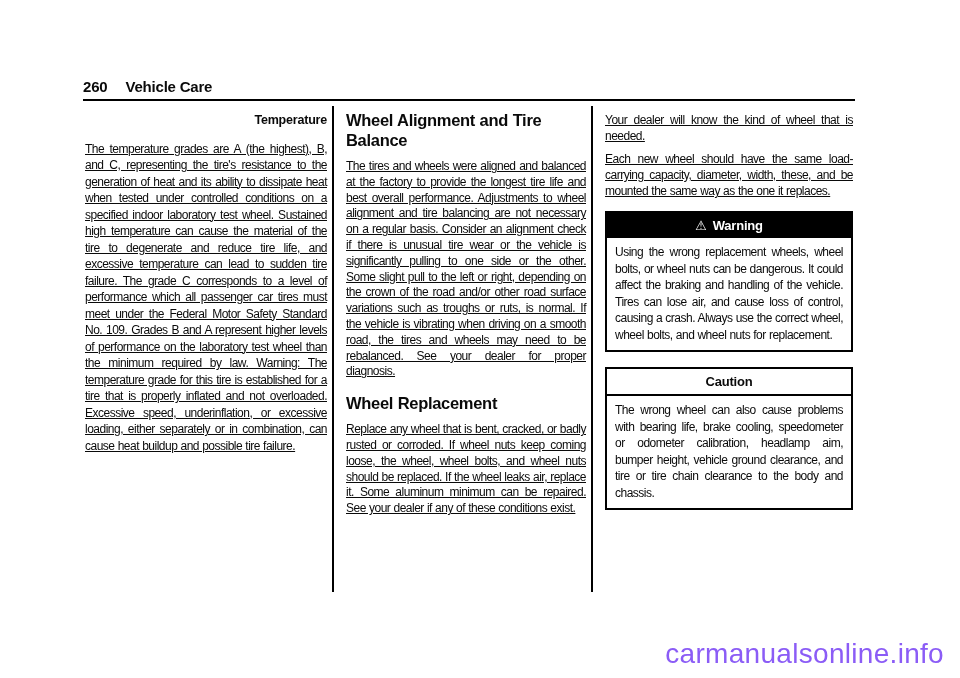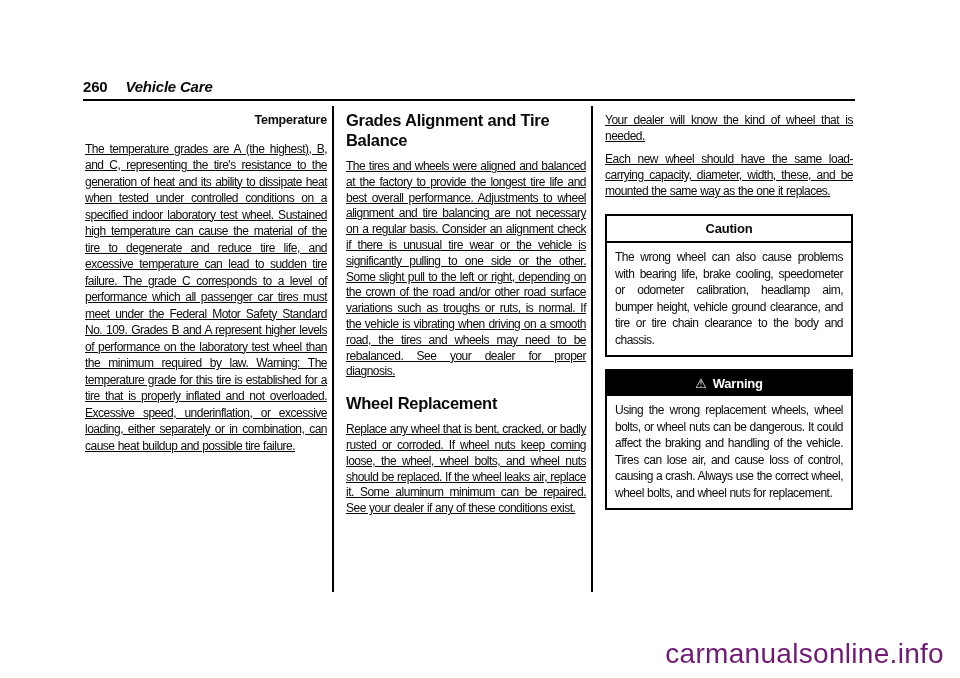--- a/index.html
+++ b/index.html
@@ -5,21 +5,21 @@
   html,body { margin:0; padding:0; background:#ffffff; }
   .page {
     position:relative; width:960px; height:678px; background:#ffffff;
     font-family:"Liberation Sans","DejaVu Sans",sans-serif; color:#0a0a0a;
     overflow:hidden;
   }
   .page-header {
     position:absolute; left:83px; top:78px;
     font-weight:bold; font-size:15px; letter-spacing:-0.2px; white-space:nowrap;
   }
-  .page-header .section { margin-left:18px;font-style:italic; }
+  .page-header .section { margin-left:18px; }
   .header-rule { position:absolute; left:83px; top:99px; width:772px; height:2px; background:#000; }
   .vsep { position:absolute; top:106px; width:2px; height:486px; background:#000; }
   .vsep.s1 { left:332px; }
   .vsep.s2 { left:591px; }
 
   .col {
     position:absolute; top:108px; text-align:justify;
     font-size:12px; letter-spacing:-0.5px; word-spacing:0.3px;
   }
   .col p { margin:4px 0 7px 0;text-decoration:underline; }
@@ -46,21 +46,21 @@
   .box.warning .box-head { background:#000; color:#fff; }
   .box.caution .box-head { border-bottom:2px solid #000; }
   .warn-icon { font-size:13px; margin-right:6px; position:relative; top:0px; }
   .box-body {
     padding:6px 8px 7px 8px; font-size:12px; line-height:16.5px;
     text-align:justify; letter-spacing:-0.5px; word-spacing:0.3px;
   }
 
   .watermark {
     position:absolute; right:16px; top:638px;
-    font-size:28px; color:#701a75; letter-spacing:0.3px; white-space:nowrap;
+    font-size:28px; color:#8b5cf6; letter-spacing:0.3px; white-space:nowrap;
   }
 </style>
 </head>
 <body>
 
 <div class="page">
 
   <div class="page-header">
     <span>260</span><span class="section">Vehicle Care</span>
   </div>
@@ -68,40 +68,40 @@
 
   <div class="vsep s1"></div>
   <div class="vsep s2"></div>
 
   <div class="col col1">
     <div class="h-small">Temperature</div>
     <p>The temperature grades are A (the highest), B, and C, representing the tire's resistance to the generation of heat and its ability to dissipate heat when tested under controlled conditions on a specified indoor laboratory test wheel. Sustained high temperature can cause the material of the tire to degenerate and reduce tire life, and excessive temperature can lead to sudden tire failure. The grade C corresponds to a level of performance which all passenger car tires must meet under the Federal Motor Safety Standard No. 109. Grades B and A represent higher levels of performance on the laboratory test wheel than the minimum required by law. Warning: The temperature grade for this tire is established for a tire that is properly inflated and not overloaded. Excessive speed, underinflation, or excessive loading, either separately or in combination, can cause heat buildup and possible tire failure.</p>
   </div>
 
   <div class="col col2">
-    <div class="h-big">Grades Alignment and Tire Balance</div>
+    <div class="h-big">Wheel Alignment and Tire Balance</div>
     <p>The tires and wheels were aligned and balanced at the factory to provide the longest tire life and best overall performance. Adjustments to wheel alignment and tire balancing are not necessary on a regular basis. Consider an alignment check if there is unusual tire wear or the vehicle is significantly pulling to one side or the other. Some slight pull to the left or right, depending on the crown of the road and/or other road surface variations such as troughs or ruts, is normal. If the vehicle is vibrating when driving on a smooth road, the tires and wheels may need to be rebalanced. See your dealer for proper diagnosis.</p>
     <div class="h-big mt">Wheel Replacement</div>
     <p>Replace any wheel that is bent, cracked, or badly rusted or corroded. If wheel nuts keep coming loose, the wheel, wheel bolts, and wheel nuts should be replaced. If the wheel leaks air, replace it. Some aluminum minimum can be repaired. See your dealer if any of these conditions exist.</p>
   </div>
 
   <div class="col col3">
     <p>Your dealer will know the kind of wheel that is needed.</p>
     <p>Each new wheel should have the same load-carrying capacity, diameter, width, these, and be mounted the same way as the one it replaces.</p>
 
+    <div class="box warning">
+      <div class="box-head">
+        <span class="warn-icon">⚠</span><span>Warning</span>
+      </div>
+      <div class="box-body">Using the wrong replacement wheels, wheel bolts, or wheel nuts can be dangerous. It could affect the braking and handling of the vehicle. Tires can lose air, and cause loss of control, causing a crash. Always use the correct wheel, wheel bolts, and wheel nuts for replacement.</div>
+    </div>
+
     <div class="box caution">
       <div class="box-head">
         <span>Caution</span>
       </div>
       <div class="box-body">The wrong wheel can also cause problems with bearing life, brake cooling, speedometer or odometer calibration, headlamp aim, bumper height, vehicle ground clearance, and tire or tire chain clearance to the body and chassis.</div>
-    </div>
-
-    <div class="box warning">
-      <div class="box-head">
-        <span class="warn-icon">⚠</span><span>Warning</span>
-      </div>
-      <div class="box-body">Using the wrong replacement wheels, wheel bolts, or wheel nuts can be dangerous. It could affect the braking and handling of the vehicle. Tires can lose air, and cause loss of control, causing a crash. Always use the correct wheel, wheel bolts, and wheel nuts for replacement.</div>
     </div>
   </div>
 
   <div class="watermark">carmanualsonline.info</div>
 
 </div>
 
 </body></html>

